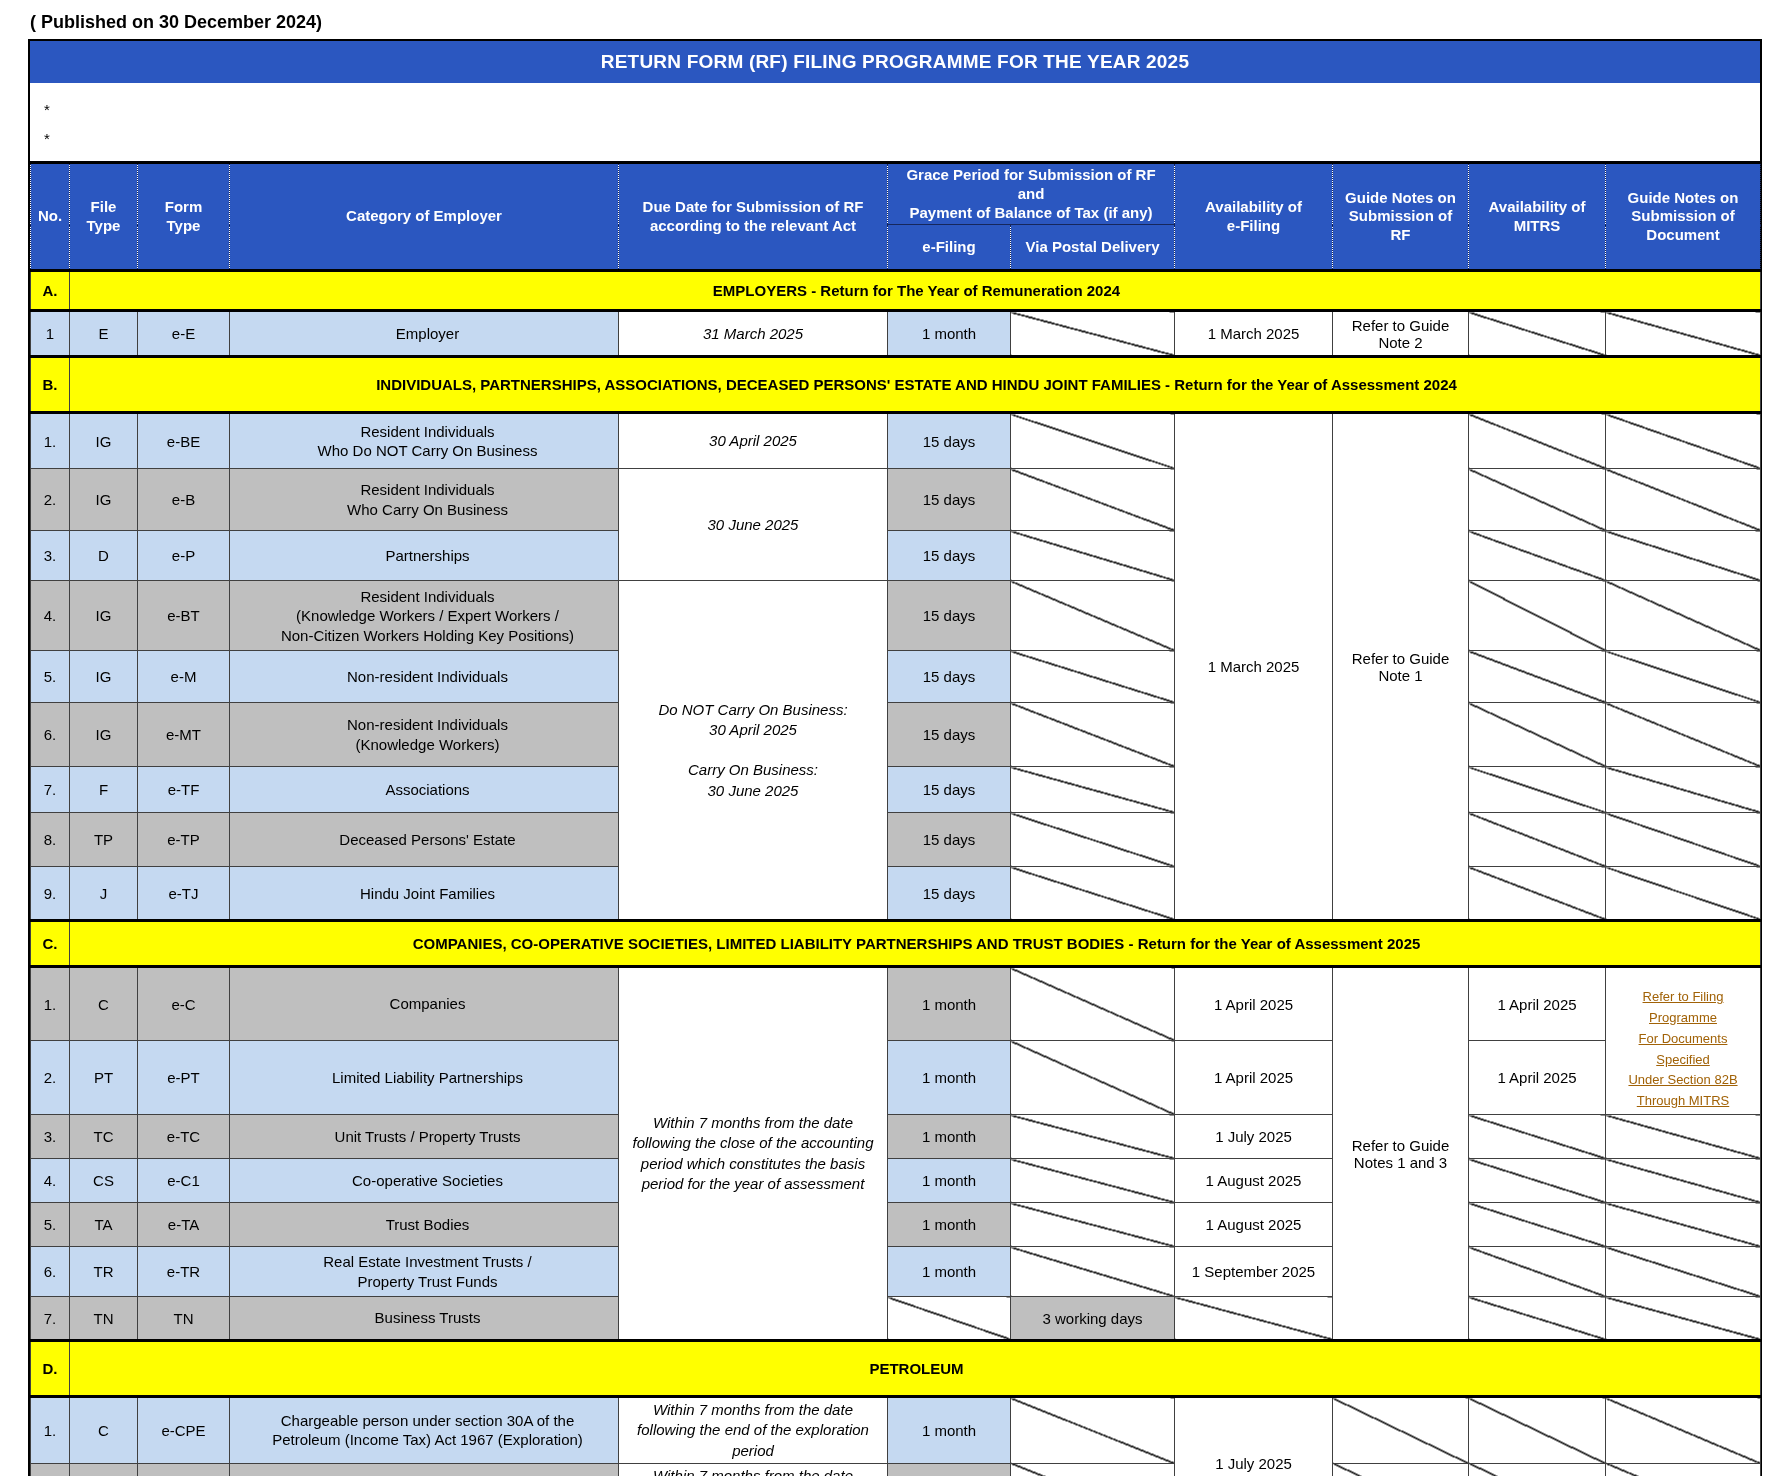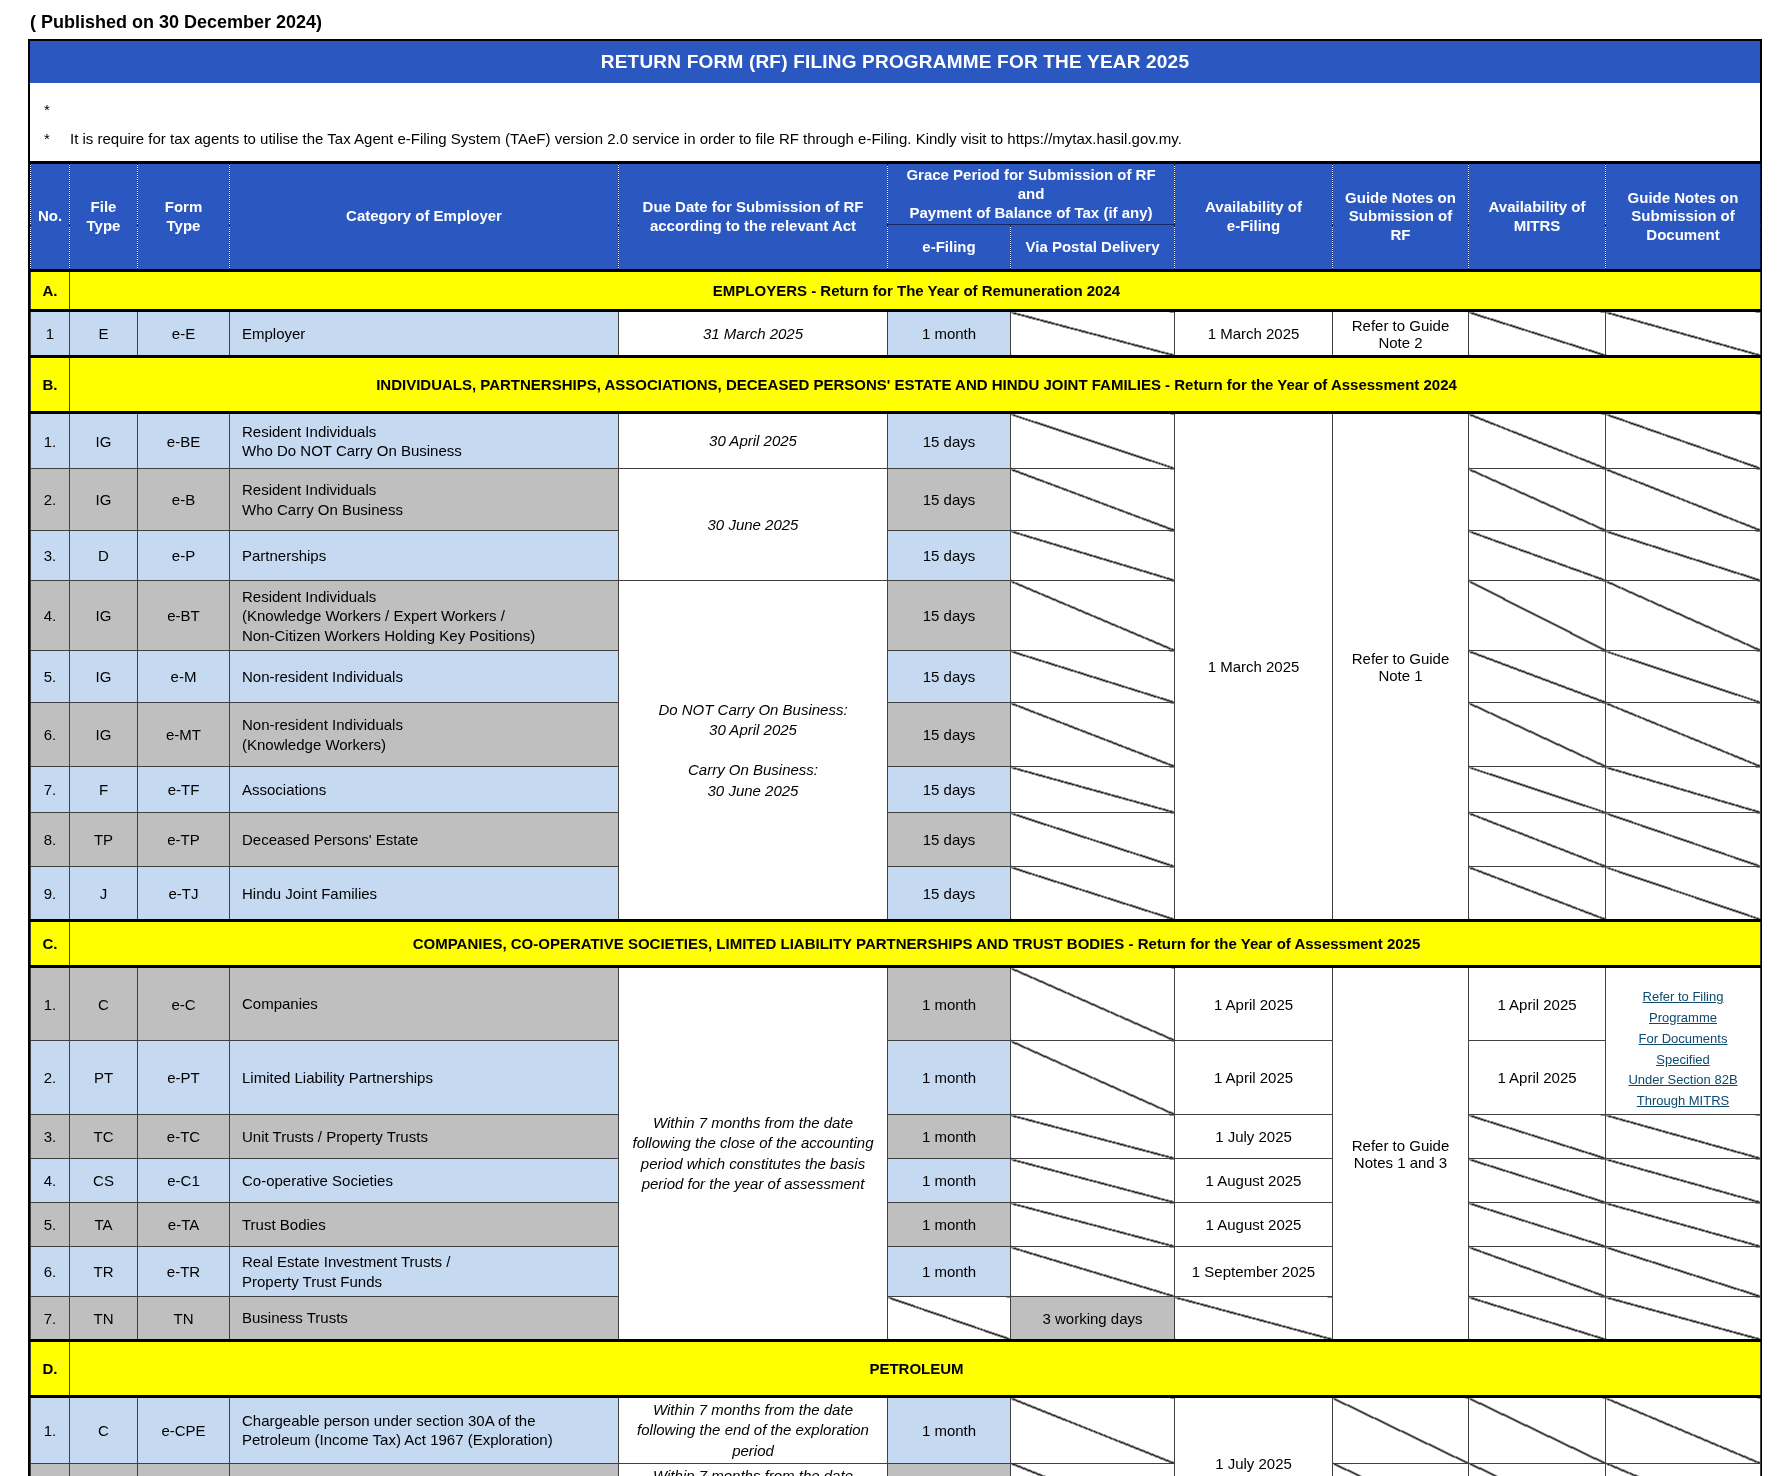--- a/index.html
+++ b/index.html
@@ -16,47 +16,46 @@
   td,th{border:1px solid #404040;font-size:15px;vertical-align:middle;text-align:center;
         padding:2px 5px;white-space:pre-line;overflow:hidden;}
   thead th{background:#2B57C0;color:#fff;font-weight:bold;border:1px dotted #16275c;
            border-top:3px solid #000;line-height:1.25;}
   thead tr.tier2 th{border-top:1px solid #16275c;}
   thead tr.tier2{height:46px;}
   .band td{background:#FFFF00;font-weight:bold;border-top:3px solid #000;border-bottom:3px solid #000;}
   .band .btitle{text-align:center;padding-left:8px;}
   td.blue{background:#C5D9F1;}
   td.gray{background:#BFBFBF;}
-  td.cat{text-align:left;padding-left:12px;line-height:1.3;}
+  td.cat{text-align:center;padding-left:12px;line-height:1.3;}
   td.diag{background-color:#fff;background-image:linear-gradient(to top right,
           transparent calc(50% - 0.9px), #222 calc(50% - 0.9px),
           #222 calc(50% + 0.9px), transparent calc(50% + 0.9px));}
   td.duecell{line-height:1.35;font-style:italic;}
-  .doclink{color:#0c4a6e;text-decoration:underline;font-size:13px;line-height:1.6;cursor:pointer;}
+  .doclink{color:#a16207;text-decoration:underline;font-size:13px;line-height:1.6;cursor:pointer;}
 </style>
 </head>
 <body>
 
 <div class="page">
 
   <div class="published">( Published on 30 December 2024)</div>
 
   <div class="frame">
 
     <div class="titlebar">
       <span>RETURN FORM (RF) FILING PROGRAMME FOR THE YEAR 2025</span>
     </div>
 
     <div class="notes">
       <div class="note">
         <span class="star">*</span>
       </div>
       <div class="note">
         <span class="star">*</span>
-        <span>It is require for tax agents to utilise the Tax Agent e-Filing System (TAeF) version 2.0 service in order to file RF through e-Filing. Kindly visit to https://mytax.hasil.gov.my.</span>
       </div>
     </div>
 
     <table>
       <colgroup>
         <col style="width:39px">
           <col style="width:68px">
           <col style="width:92px">
         <col style="width:389px">
           <col style="width:269px">

